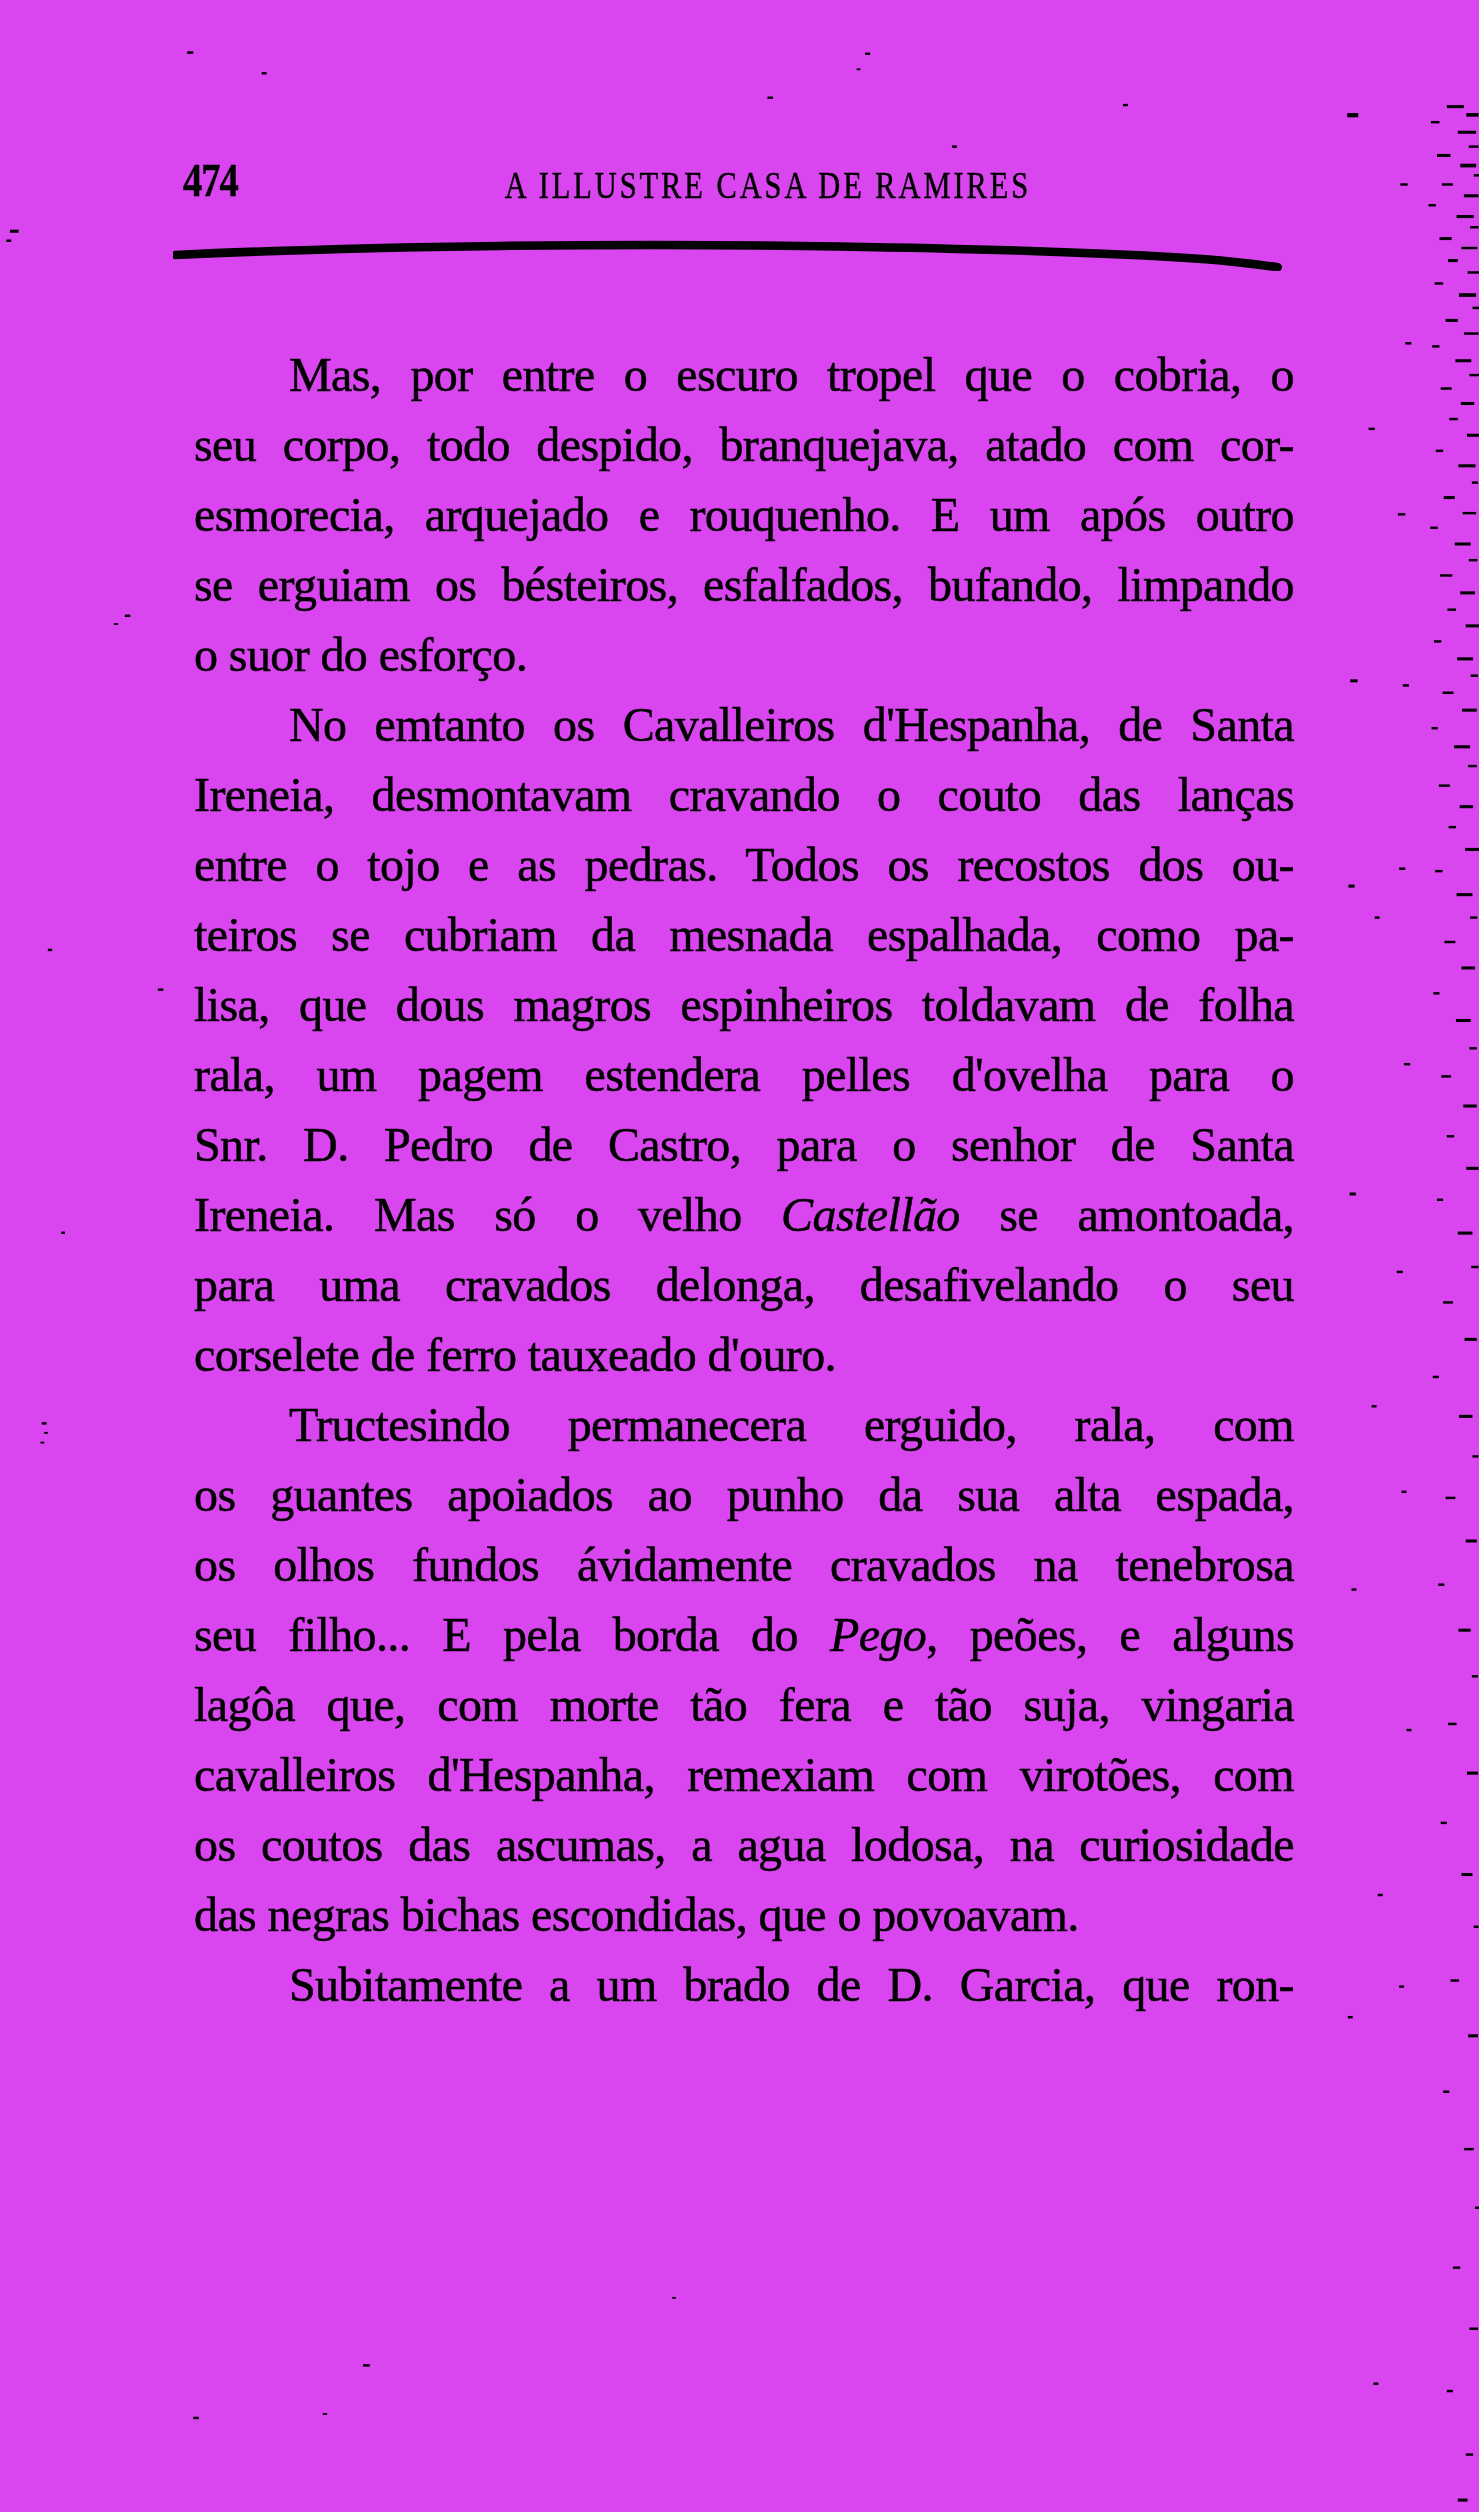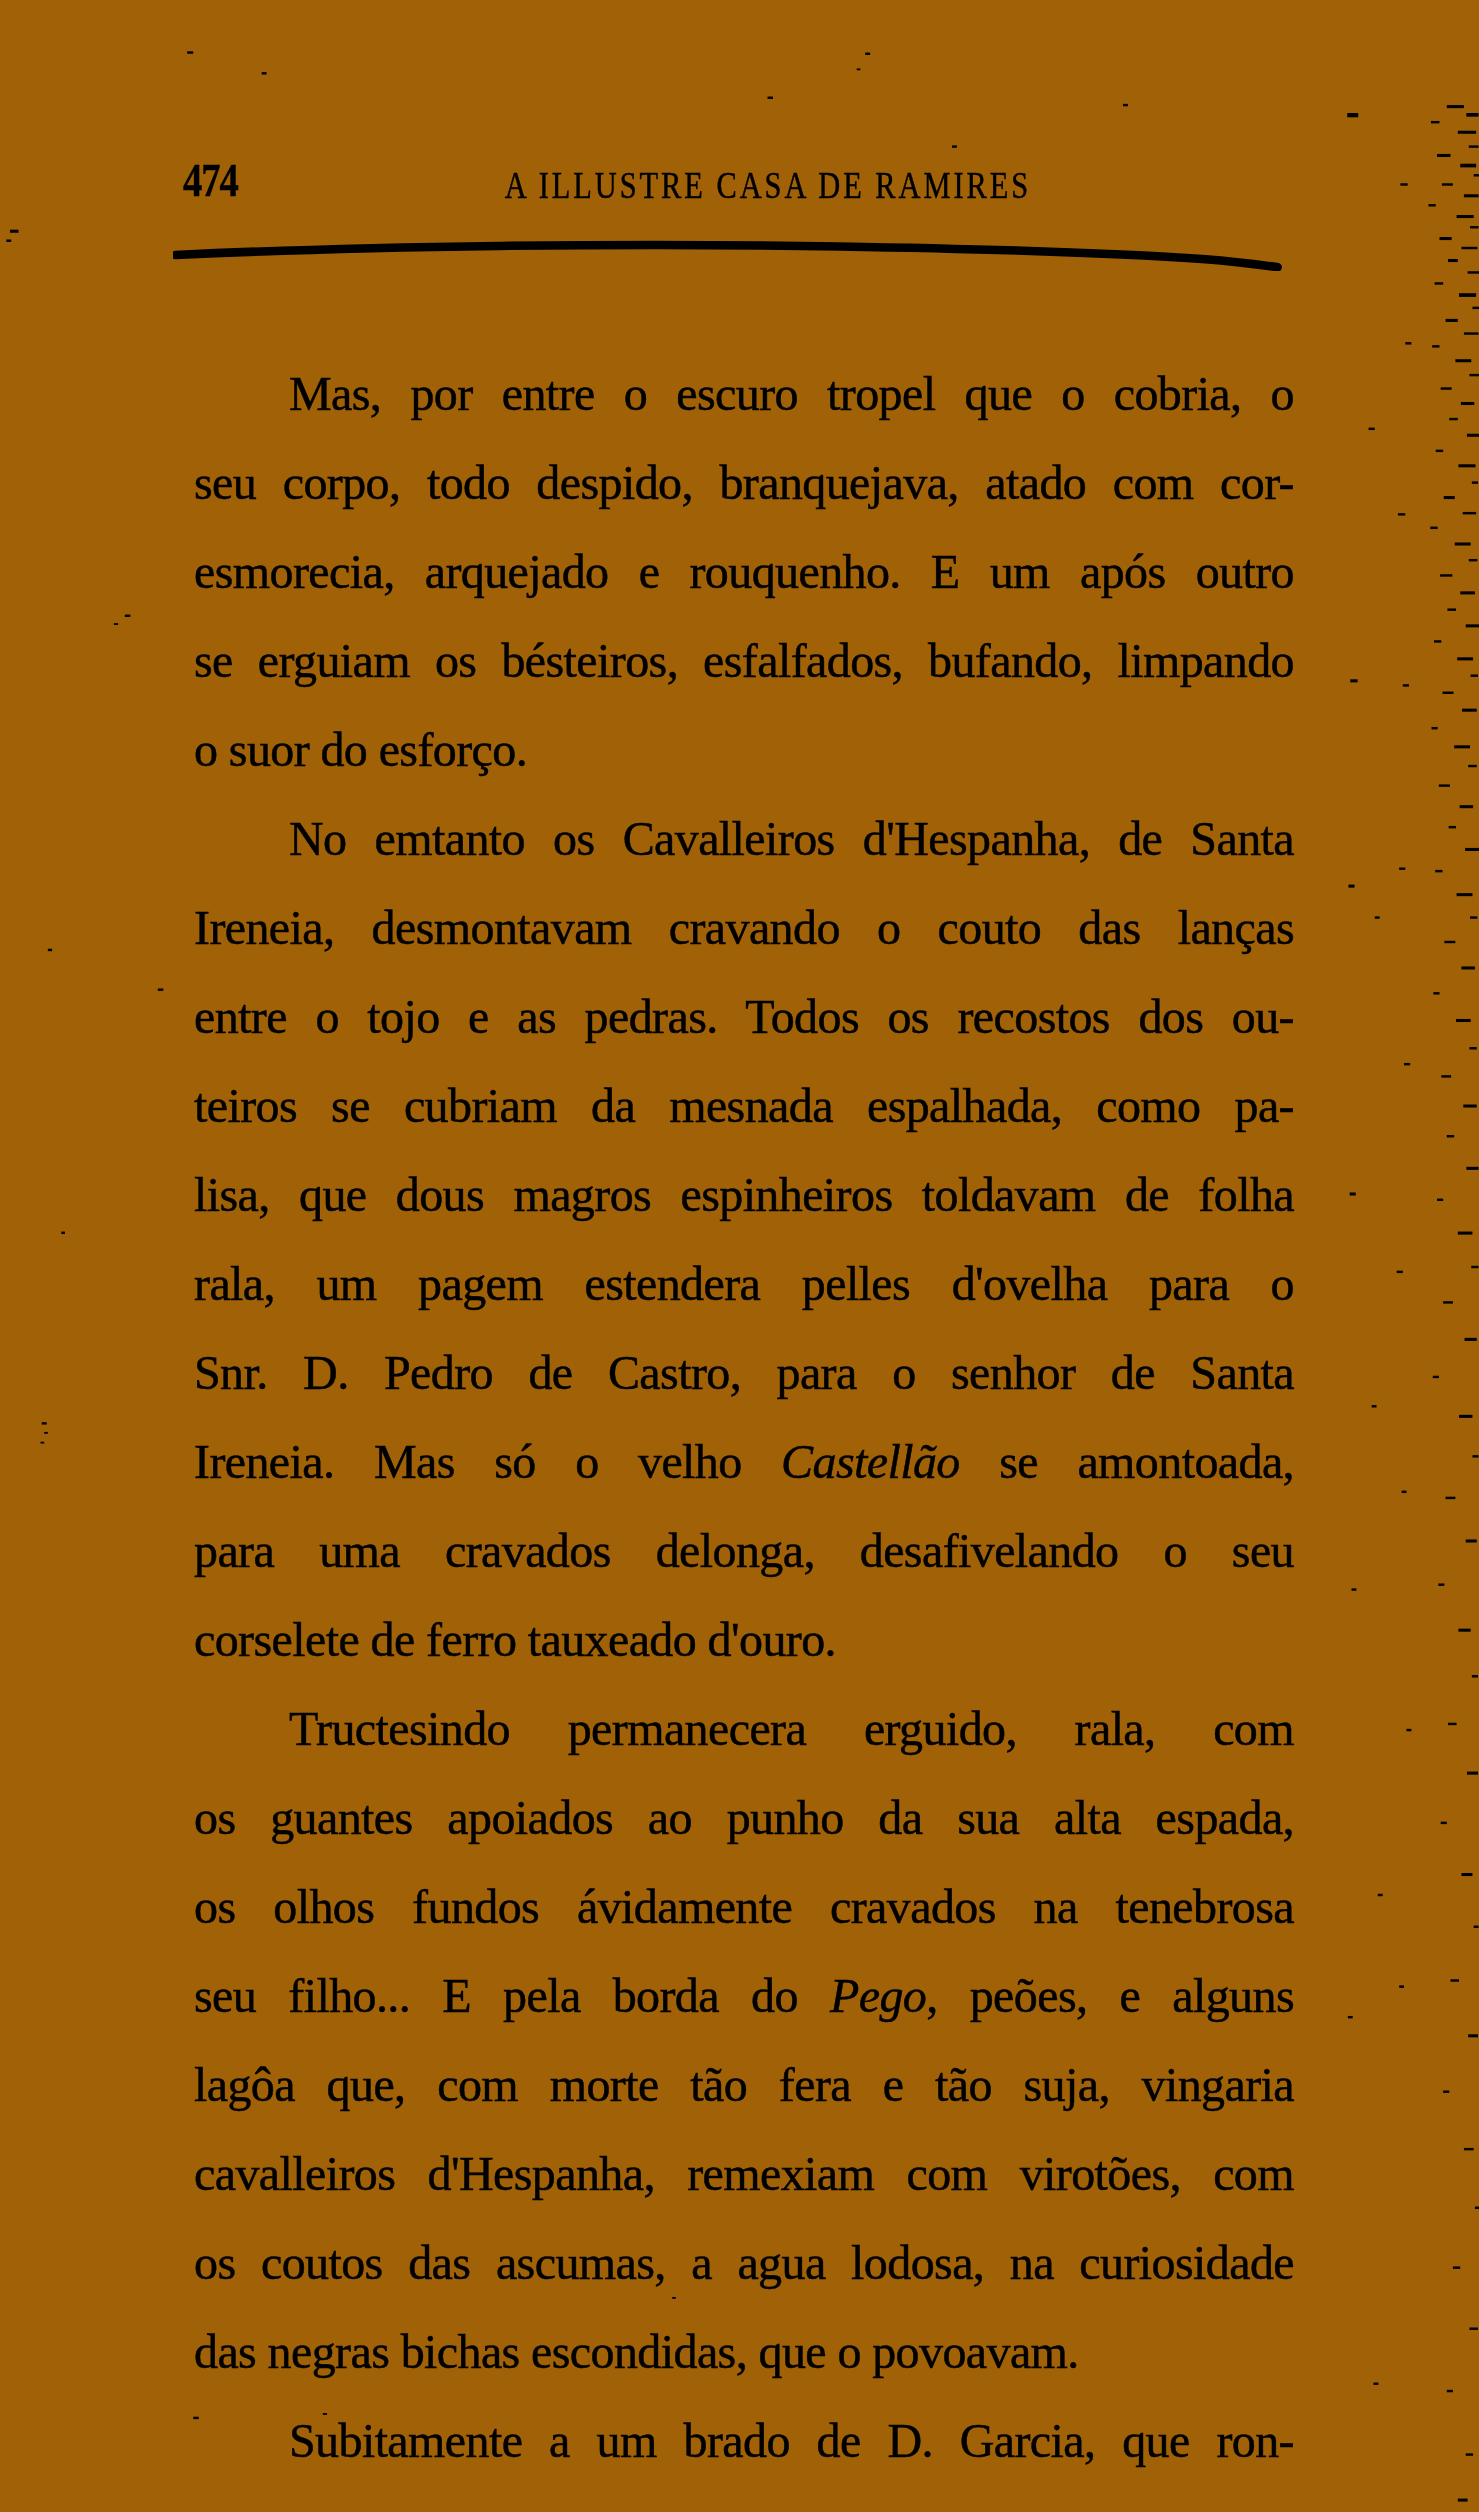--- a/index.html
+++ b/index.html
@@ -1,19 +1,19 @@
 <!DOCTYPE html>
 <html style="font-size:9.8px"><head>
 <meta charset="utf-8">
 <style>
   html,body{margin:0;padding:0;background:#d8d8d8;}
   .page{
     position:relative;
     width:1480px;height:2512px;
-    background:#a16207;
+    background:#d946ef;
     overflow:hidden;
     font-family:"Liberation Serif", serif;
     color:#000;
   }
   
   .page-number{
     position:absolute;left:183px;top:158px;
     font-size:46px;line-height:1;font-weight:bold;
     letter-spacing:-1.2px;
     transform:scaleX(0.84);transform-origin:left center;
@@ -32,21 +32,20 @@
     position:absolute;left:194px;top:340px;width:1100px;
     font-size:48px;line-height:70px;
     letter-spacing:-0.6px;
     -webkit-text-stroke:0.5px #000;
   }
   .line{
     text-align:justify;
     text-align-last:justify;
     height:70px;
     white-space:nowrap;
-    margin-top:19px;
   }
   .line.last{text-align-last:left;}
   .line.indent{padding-left:95px;}
   .it{font-style:italic;}
   
   .noise{position:absolute;left:0;top:0;pointer-events:none;}
 </style>
 </head>
 <body>
 

